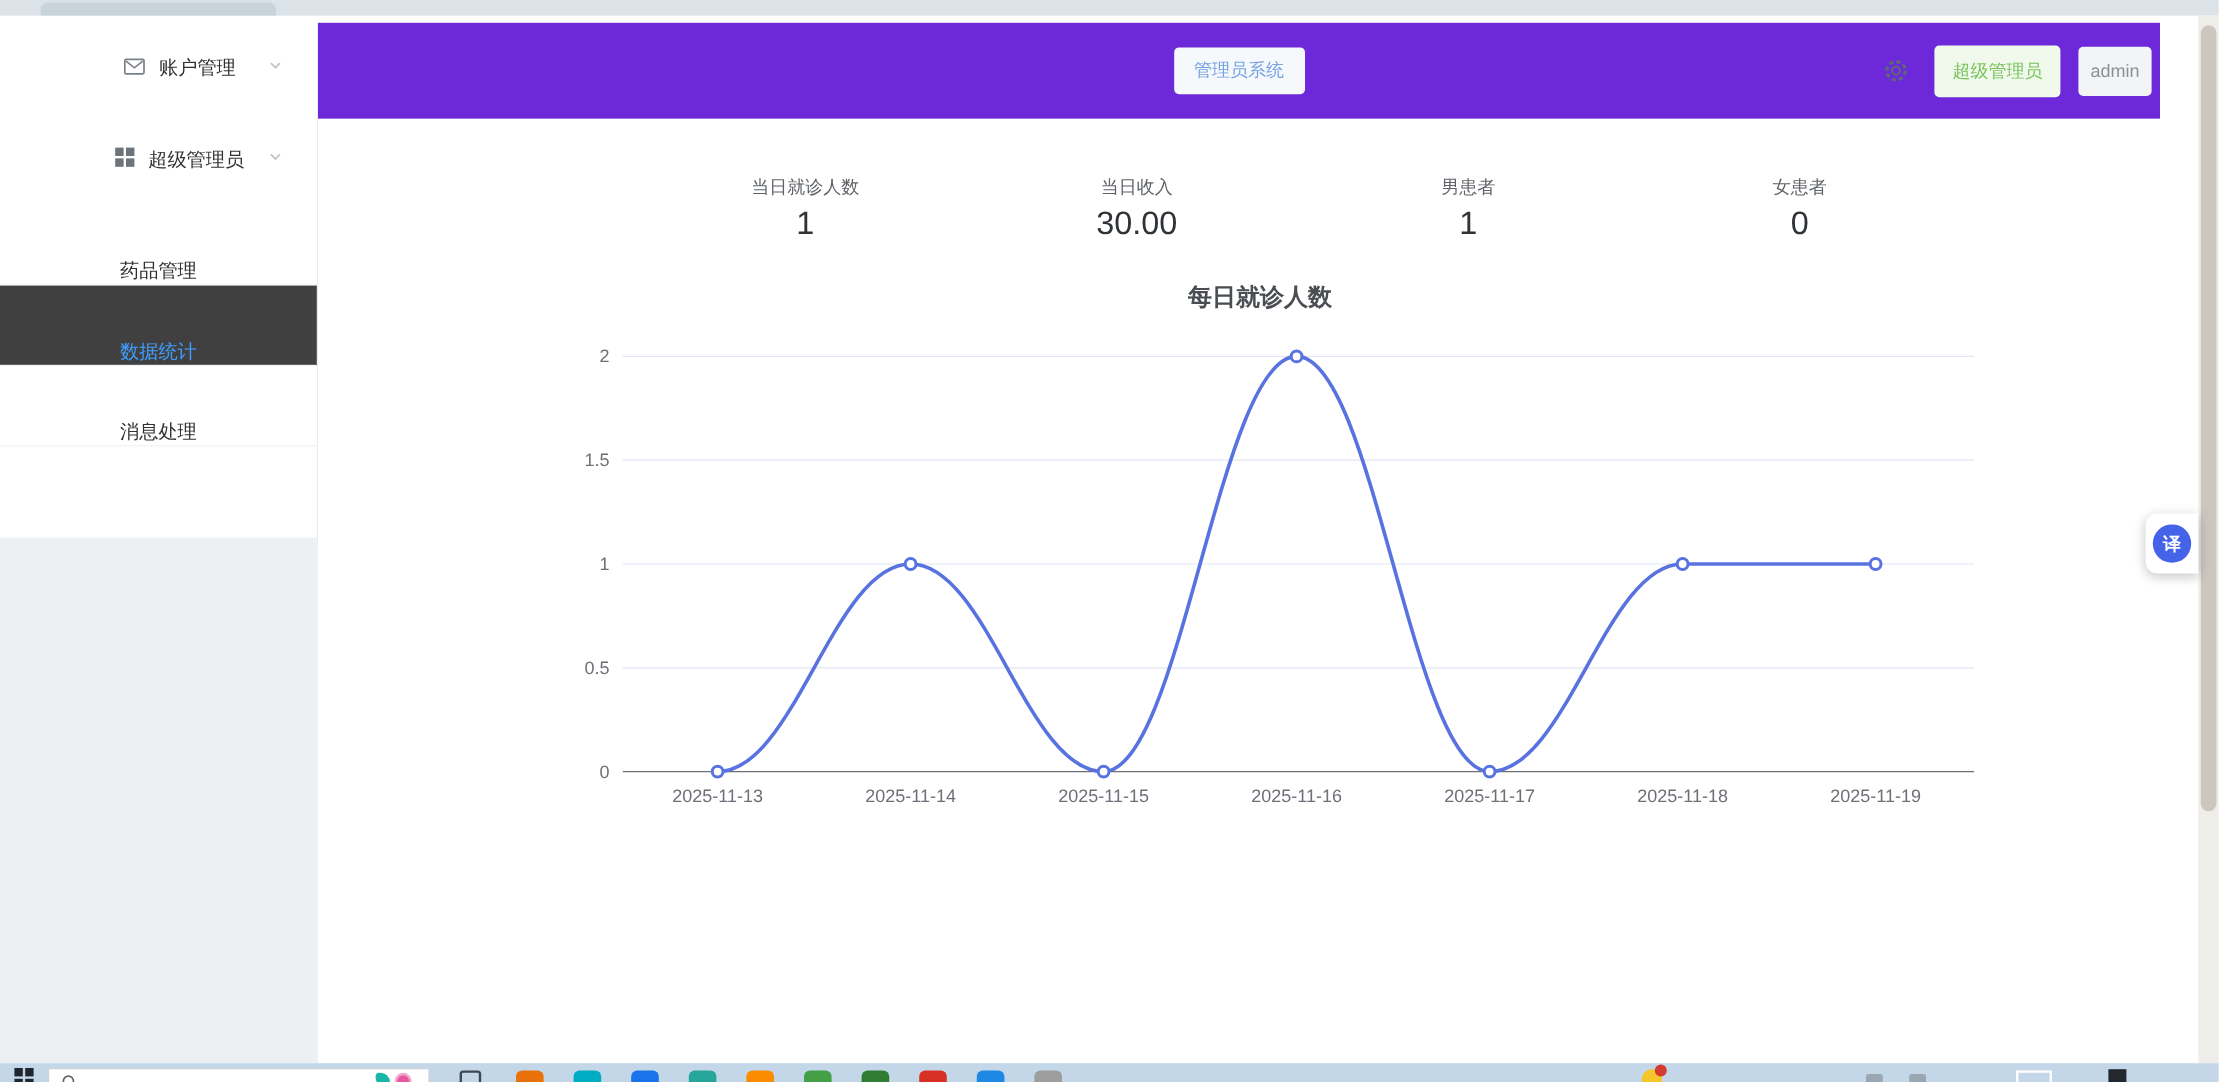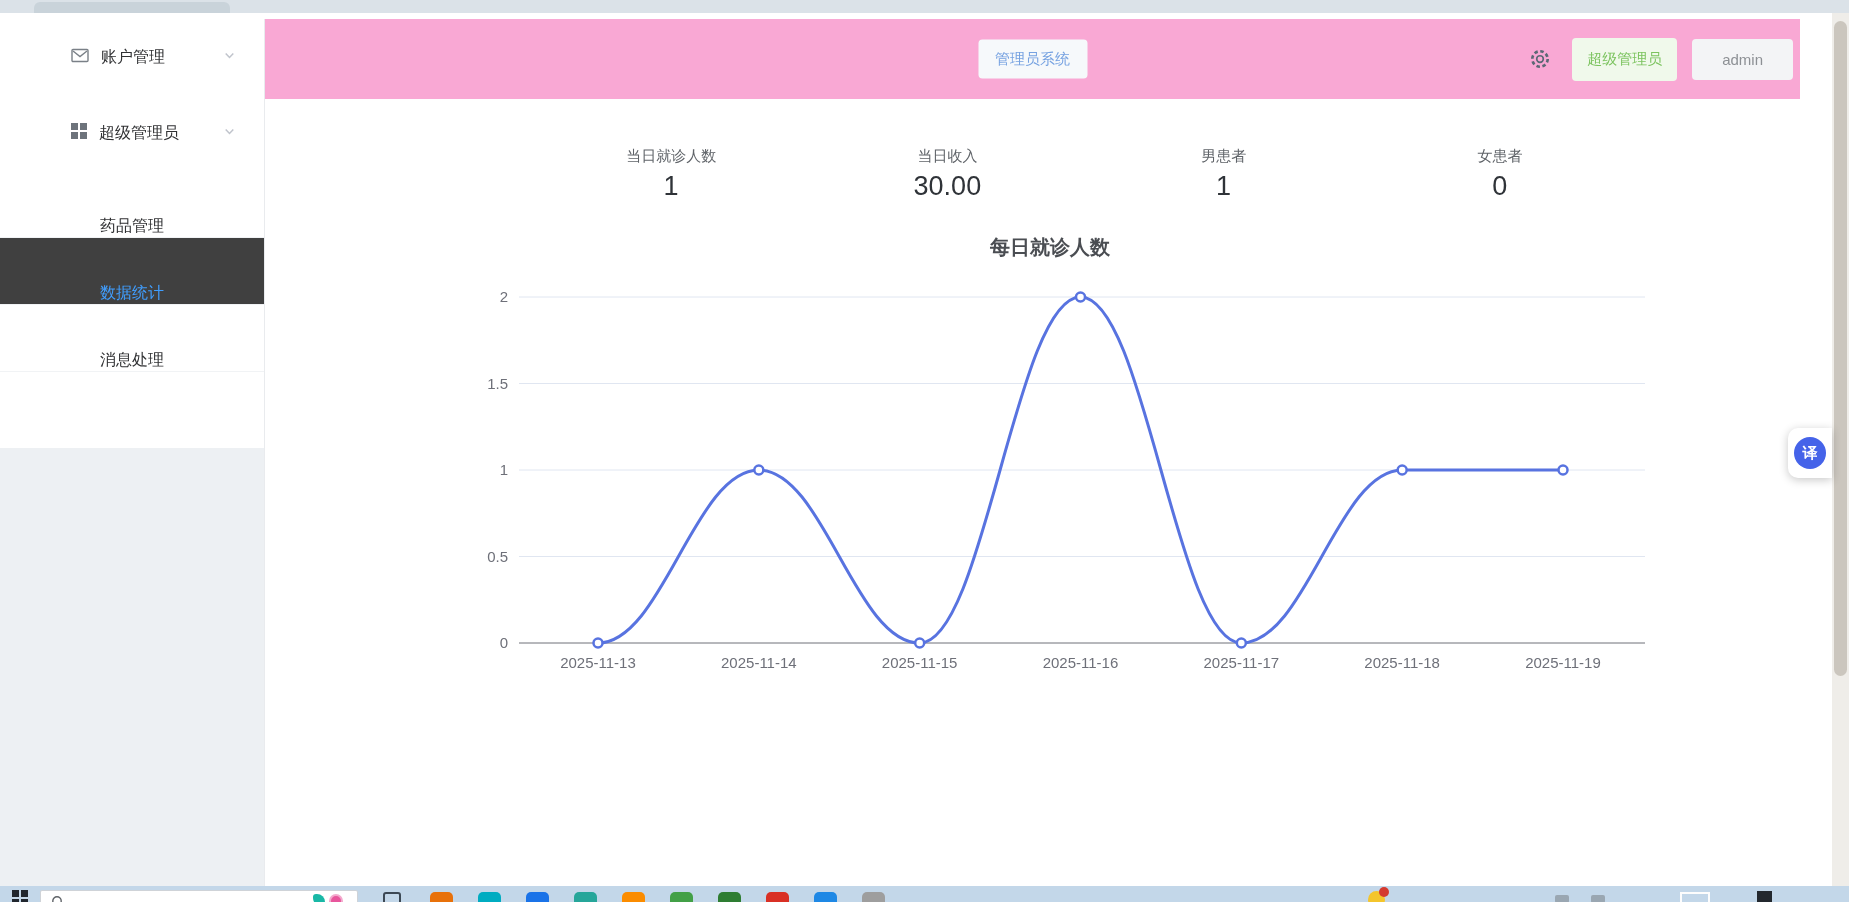--- a/index.html
+++ b/index.html
@@ -9,34 +9,34 @@
     font-family: "Liberation Sans", sans-serif;
     background: #ffffff;
     overflow: hidden;
   }
   
   .top-strip { position:absolute; top:0; left:0; width:1849px; height:13px; background:#dbe2e8; }
   .browser-tab { position:absolute; top:2px; left:34px; width:196px; height:11px; background:#c9d3da; border-radius:6px 6px 0 0; }
 
   
   .left-col { position:absolute; top:19px; left:0; width:265px; height:867px; background:#ffffff; border-right:1px solid #e9ebee; }
-  .menu-group { height:76px; display:flex; align-items:center; padding-left:70px; gap:11px; position:relative; cursor:pointer; background:#fff; }
+  .menu-group { height:76px; display:flex; align-items:center; padding-left:34px; gap:11px; position:relative; cursor:pointer; background:#fff;justify-content:center; }
   .menu-group .g-label { font-size:16px; color:#303133; }
   .menu-group .chevron { position:absolute; right:28px; top:50%; transform:translateY(-50%); }
   .sub-item { height:67px; display:flex; align-items:flex-end; justify-content:center; font-size:16px; color:#303133; border-bottom:1px solid #f1f3f5; cursor:pointer; background:#fff; }
   .sub-item.active { background:#404040; color:#409eff; }
   .sidebar-rest { position:absolute; left:0; top:429px; width:264px; height:438px; background:#edf0f3; }
 
   
-  .header { position:absolute; left:265px; top:19px; width:1535px; height:80px; background:#f9a8d4; }
+  .header { position:absolute; left:265px; top:19px; width:1535px; height:80px; background:#6d28d9; }
   .sys-btn { position:absolute; left:50%; top:50%; transform:translate(-50%,-50%); background:#f6f9fb; color:#76a2e1; font-size:15px; padding:10px 17px; border-radius:4px; border:none; cursor:pointer; font-family:inherit; }
   .header-right { position:absolute; right:7px; top:0; height:80px; display:flex; align-items:center; gap:15px; }
   .gear-btn { background:none; border:none; cursor:pointer; display:flex; align-items:center; margin-right:6px; }
   .role-badge { background:#f0f9eb; color:#7bc35e; font-size:15px; padding:12px 15px; border-radius:4px; }
-  .user-badge { background:#f3f4f6; color:#8d9095; font-size:15px; padding:12px 30px; border-radius:4px; border:none; cursor:pointer; font-family:inherit; }
+  .user-badge { background:#f3f4f6; color:#8d9095; font-size:15px; padding:12px 10px; border-radius:4px; border:none; cursor:pointer; font-family:inherit; }
 
   
   .main { position:absolute; left:265px; top:99px; width:1535px; height:787px; background:#ffffff; }
   .stats { position:absolute; left:282px; top:48px; width:1077px; display:flex;gap:28px; }
   .stat { flex:1; text-align:center; }
   .stat .s-label { font-size:15px; color:#5f6368; }
   .stat .s-value { font-size:27px; color:#2f3338; margin-top:5px; }
   .chart-title { position:absolute; left:165px; top:135px; width:1240px; text-align:center; font-size:20px; font-weight:bold; color:#4a4d52; }
   #chart-svg { position:absolute; left:165px; top:181px; }
 

